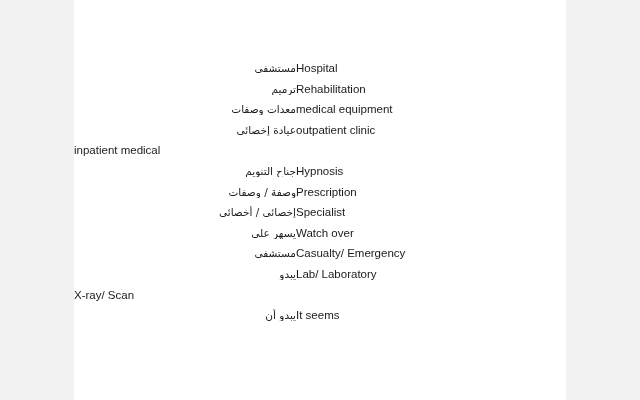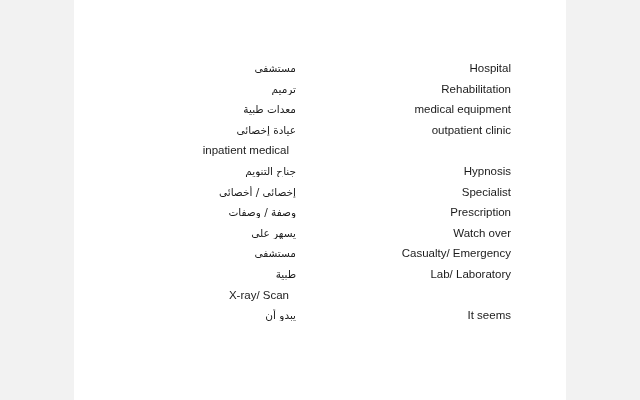--- a/index.html
+++ b/index.html
@@ -59,21 +59,20 @@
     direction: rtl;
     font-family: "DejaVu Sans", sans-serif;
     font-size: 10.5px;
     color: #1b1b1b;
     white-space: nowrap;
     overflow: hidden;
   }
 
   .en {
     width: 270px;
-    text-align: right;
     padding-right: 55px;
     box-sizing: border-box;
     font-family: "Liberation Sans", sans-serif;
     font-size: 11.5px;
     color: #1b1b1b;
     white-space: nowrap;
   }
 
   
   .clip-row {
@@ -97,60 +96,60 @@
         <div class="en">Hospital</div>
       </div>
 
       <div class="row">
         <div class="ar">ترميم</div>
         <div class="en">Rehabilitation</div>
       </div>
 
 
       <div class="row">
-        <div class="ar">معدات طبية</div>
+        <div class="ar">معدات وصفات</div>
         <div class="en">medical equipment</div>
       </div>
 
       <div class="row">
         <div class="ar">عيادة إخصائي</div>
         <div class="en">outpatient clinic</div>
       </div>
 
       <div class="row">
         <div class="en">inpatient medical</div>
       </div>
 
       <div class="row">
         <div class="ar">جناح التنويم</div>
         <div class="en">Hypnosis</div>
       </div>
 
       <div class="row">
-        <div class="ar">إخصائي / أخصائي</div>
-        <div class="en">Specialist</div>
+        <div class="ar">وصفة / وصفات</div>
+        <div class="en">Prescription</div>
       </div>
 
       <div class="row">
-        <div class="ar">وصفة / وصفات</div>
-        <div class="en">Prescription</div>
+        <div class="ar">إخصائي / أخصائي</div>
+        <div class="en">Specialist</div>
       </div>
 
       <div class="row">
         <div class="ar">يسهر على</div>
         <div class="en">Watch over</div>
       </div>
 
       <div class="row">
         <div class="ar">مستشفى</div>
         <div class="en">Casualty/ Emergency</div>
       </div>
 
       <div class="row">
-        <div class="ar">طبية</div>
+        <div class="ar">يبدو</div>
         <div class="en">Lab/ Laboratory</div>
       </div>
 
       <div class="row">
         <div class="en">X-ray/ Scan</div>
       </div>
 
       <div class="row clip-row">
         <div class="ar">يبدو أن</div>
         <div class="en">It seems</div>

